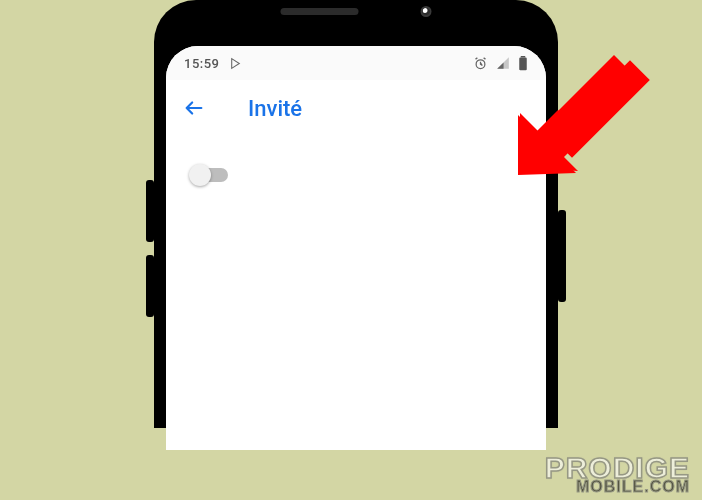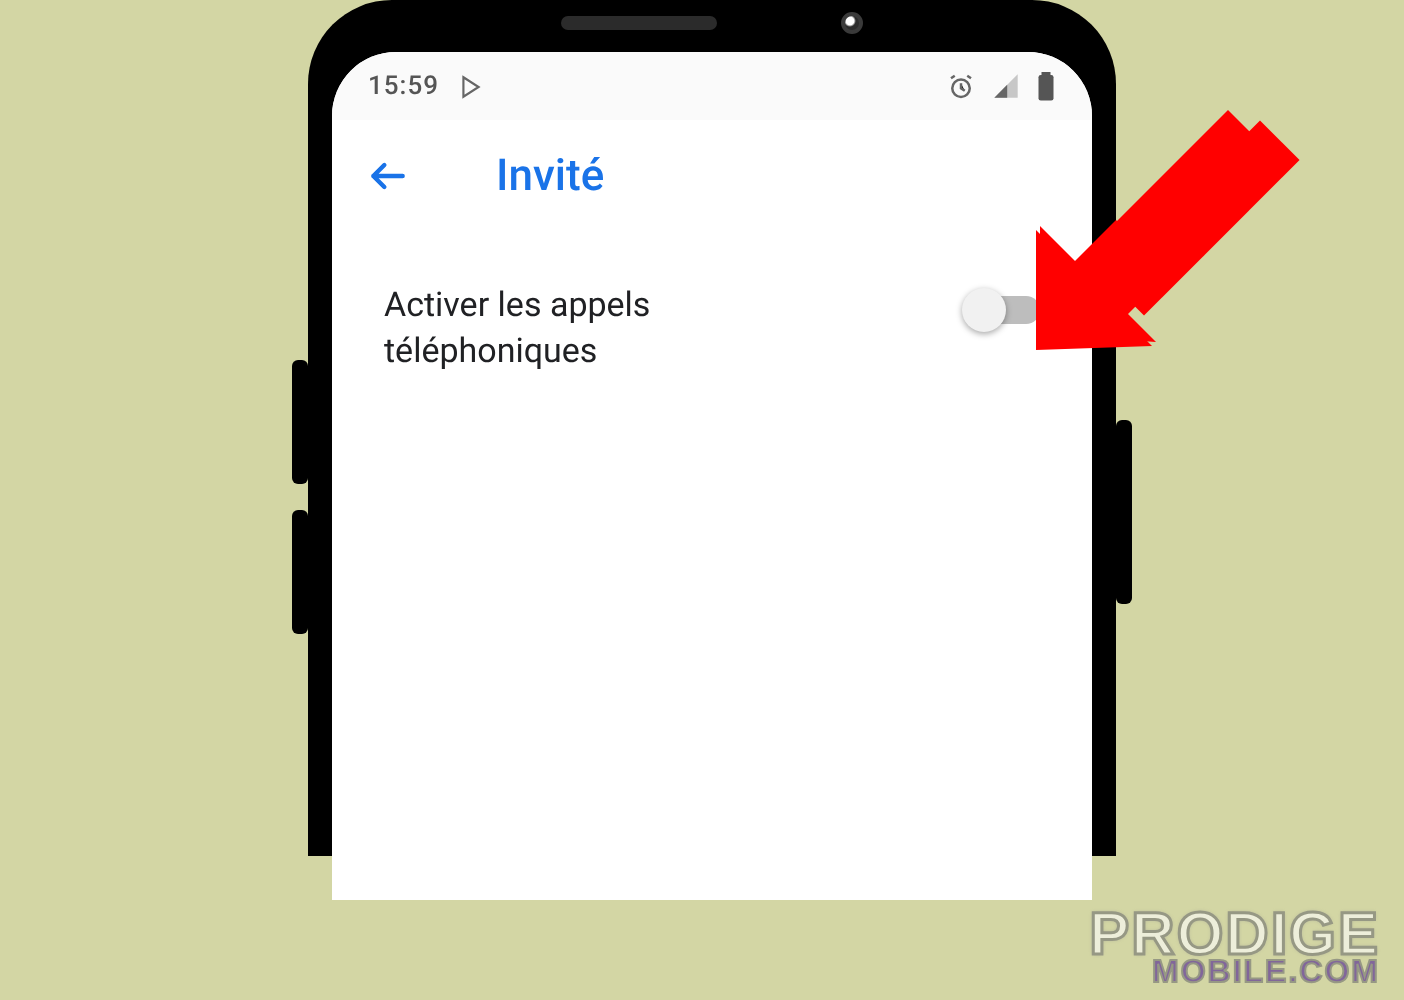--- a/index.html
+++ b/index.html
@@ -12,21 +12,21 @@
     overflow: hidden;
   }
   .phone {
     position: absolute;
     left: 154px;
     top: 0;
     width: 404px;
     height: 428px;
     background: #000;
     border-radius: 42px 42px 0 0;
-    padding: 4px 12px 0 12px;
+    padding: 24px 12px 0 12px;
   }
   .side-btn {
     position: absolute;
     background: #000;
     border-radius: 3px;
   }
   .side-btn.l1 { left: 146px; top: 180px; width: 8px; height: 62px; }
   .side-btn.l2 { left: 146px; top: 255px; width: 8px; height: 62px; }
   .side-btn.r1 { left: 558px; top: 210px; width: 8px; height: 92px; }
   .notch {
@@ -149,21 +149,21 @@
     font-size: 30px;
     color: #fff;
     letter-spacing: 1px;
     -webkit-text-stroke: 1.5px #6f6f6f;
     text-shadow: 0 0 2px #888;
   }
   .wm-line2 {
     font-family: Arial, sans-serif;
     font-weight: 900;
     font-size: 16px;
-    color: #4c1d95;
+    color: #000000;
     letter-spacing: 1px;
     -webkit-text-stroke: 1px #6f6f6f;
   }
 </style>
 </head>
 <body>
 
 <div class="side-btn l1"></div>
 <div class="side-btn l2"></div>
 <div class="side-btn r1"></div>
@@ -211,21 +211,20 @@
       <div class="back-btn">
         <svg width="22" height="22" viewBox="0 0 24 24">
             <path fill="none" stroke="#1a73e8" stroke-width="2.4" stroke-linecap="round" stroke-linejoin="round" d="M20 12H4M10 6l-6 6 6 6"></path>
           </svg>
       </div>
       <div class="title">Invité</div>
     </div>
 
     <div class="content">
       <div class="setting-row">
-        <div class="setting-label">Activer les appels téléphoniques</div>
         <div class="switch">
           <div class="thumb"></div>
         </div>
       </div>
     </div>
 
   </div>
 </div>
 
 <svg class="arrow" width="150" height="140" viewBox="0 0 150 140">

